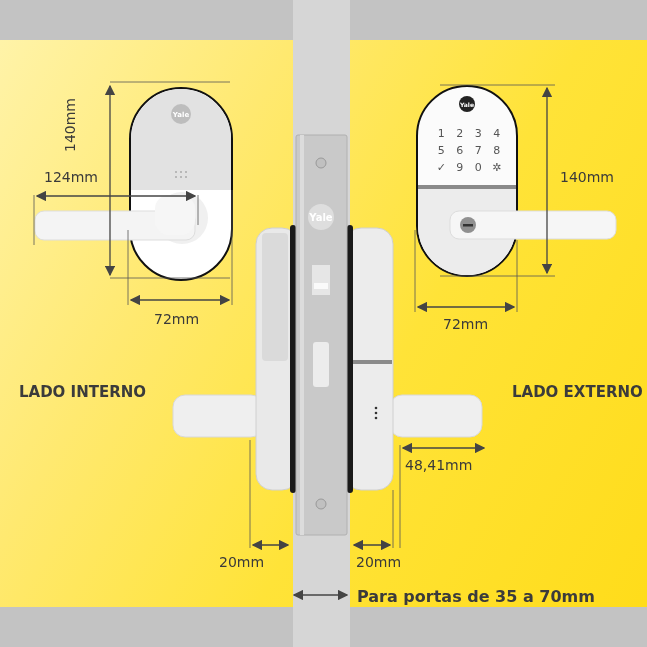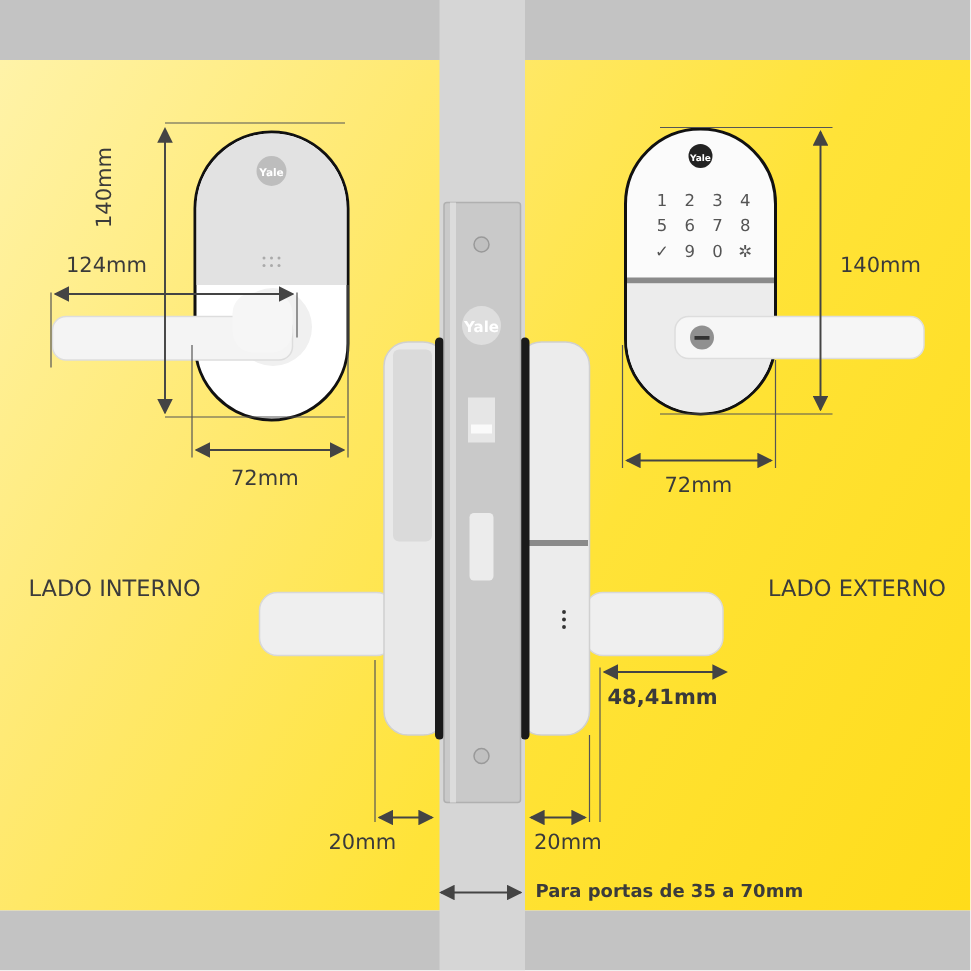--- a/index.html
+++ b/index.html
@@ -4,22 +4,22 @@
 <style>
   html,body{margin:0;padding:0;}
   body{width:647px;height:647px;position:relative;overflow:hidden;font-family:"DejaVu Sans","Liberation Sans",sans-serif;}
   .bg{position:absolute;left:0;top:40px;width:647px;height:567px;background:linear-gradient(120deg,#fff3a8 0%,#ffe970 30%,#ffe338 60%,#ffdc1a 100%);}
   .band{position:absolute;left:0;width:647px;height:40px;background:#c3c3c3;}
   .band.top{top:0;}
   .band.bottom{top:607px;}
   .door{position:absolute;left:293px;top:0;width:57px;height:647px;background:#d6d6d6;}
   .txt{position:absolute;color:#3a3a3a;white-space:nowrap;}
   .dim{font-size:14px;}
-  .side{font-family:"DejaVu Sans",sans-serif;font-weight:normal;font-size:15px;color:#3b3b3b;}
-  .note{font-weight:bold;font-size:12px;color:#3b3b3b;}
+  .side{font-family:"DejaVu Sans",sans-serif;font-weight:bold;font-size:15px;color:#3b3b3b;}
+  .note{font-weight:bold;font-size:16px;color:#3b3b3b;}
   svg{position:absolute;left:0;top:0;}
   .keypad{position:absolute;left:432px;top:127px;width:74px;display:grid;grid-template-columns:repeat(4,1fr);row-gap:4px;font-size:11px;color:#555;text-align:center;}
 </style>
 </head>
 <body>
 
 <div class="bg"></div>
 <div class="band top"></div>
 <div class="band bottom"></div>
 <div class="door"></div>
@@ -135,16 +135,16 @@
 <div class="txt dim" style="left:62px;top:118px;transform:rotate(-90deg);transform-origin:left top;top:152px;">140mm</div>
 <div class="txt dim" style="left:44px;top:169px;">124mm</div>
 <div class="txt dim" style="left:154px;top:311px;">72mm</div>
 
 <div class="txt dim" style="left:560px;top:169px;">140mm</div>
 <div class="txt dim" style="left:443px;top:316px;">72mm</div>
 
 <div class="txt side" style="left:19px;top:383px;">LADO INTERNO</div>
 <div class="txt side" style="left:512px;top:383px;">LADO EXTERNO</div>
 
-<div class="txt dim" style="left:405px;top:457px;font-weight:bold;">48,41mm</div>
+<div class="txt dim" style="left:405px;top:457px;">48,41mm</div>
 <div class="txt dim" style="left:219px;top:554px;">20mm</div>
 <div class="txt dim" style="left:356px;top:554px;">20mm</div>
 <div class="txt note" style="left:357px;top:587px;">Para portas de 35 a 70mm</div>
 
 </body></html>

